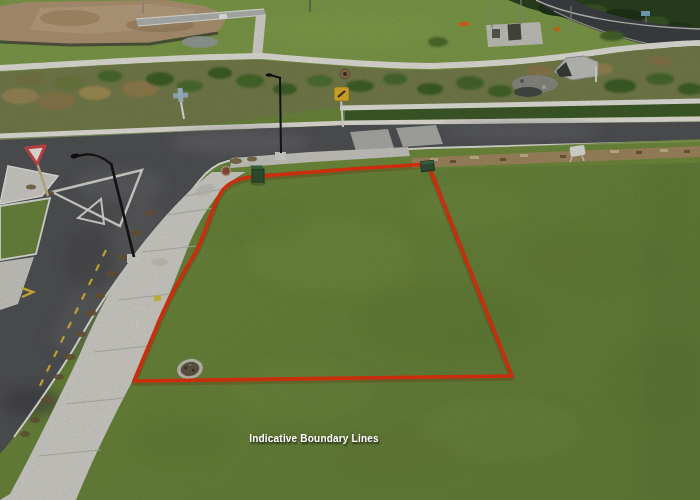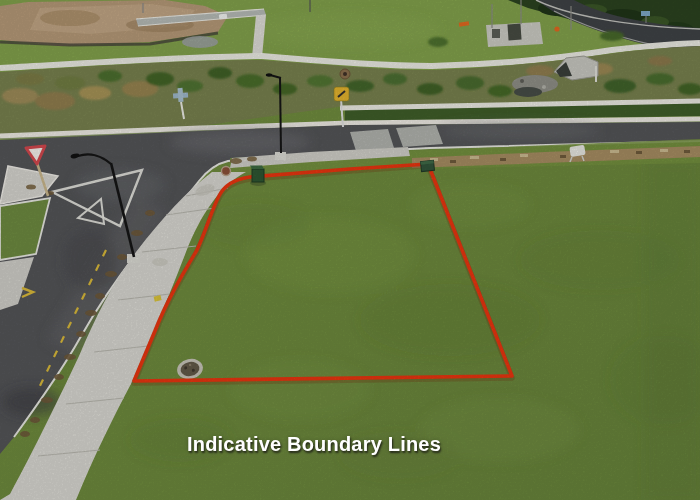--- a/index.html
+++ b/index.html
@@ -1,20 +1,20 @@
 <!DOCTYPE html>
 <html><head>
 <meta charset="utf-8">
 <style>
   html,body{margin:0;padding:0;background:#222;}
   #stage{position:relative;width:700px;height:500px;overflow:hidden;
          font-family:"Liberation Sans",sans-serif;background:#6e8a3c;}
   #stage svg{position:absolute;left:0;top:0;display:block;}
   .caption{position:absolute;top:433px;left:314px;transform:translateX(-50%);
-           white-space:nowrap;font-size:20px;font-weight:bold;letter-spacing:.2px;
+           white-space:nowrap;font-size:10px;font-weight:bold;letter-spacing:.2px;
            color:#fff;text-shadow:1px 1.5px 2px rgba(25,25,20,.8),0 0 5px rgba(0,0,0,.25);}
 </style>
 </head>
 <body>
 
 <div id="stage">
 <svg width="700" height="500" viewBox="0 0 700 500">
   <defs>
     <filter id="b3" x="-40%" y="-40%" width="180%" height="180%">
           <feGaussianBlur stdDeviation="3"></feGaussianBlur>

